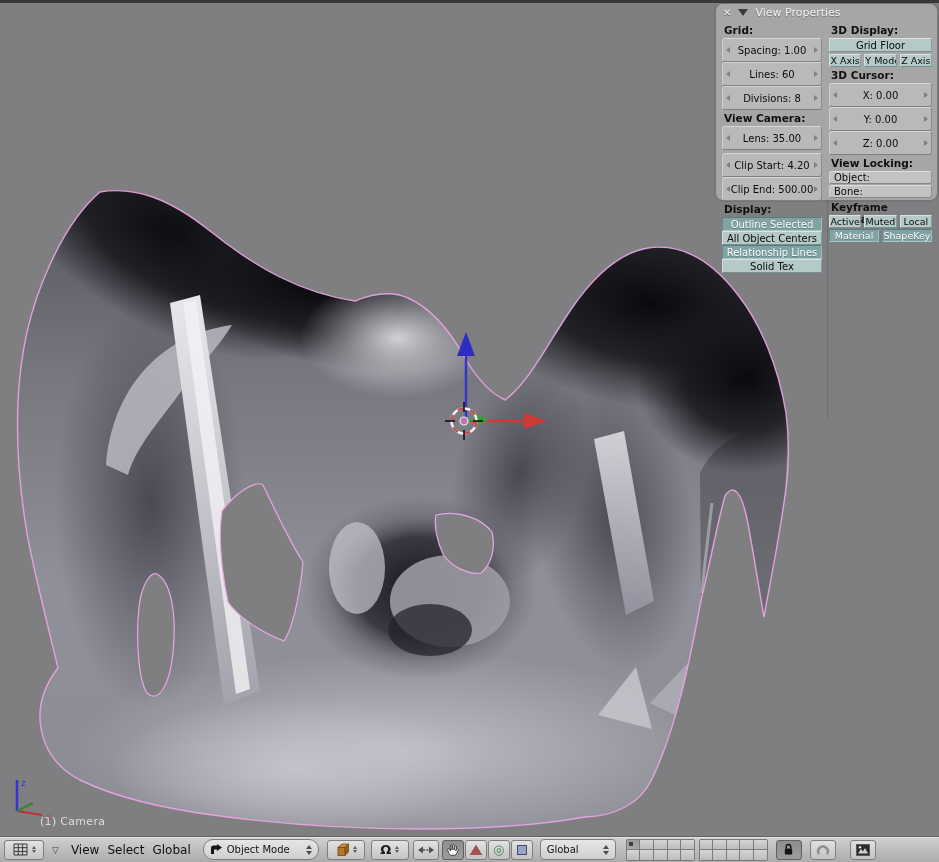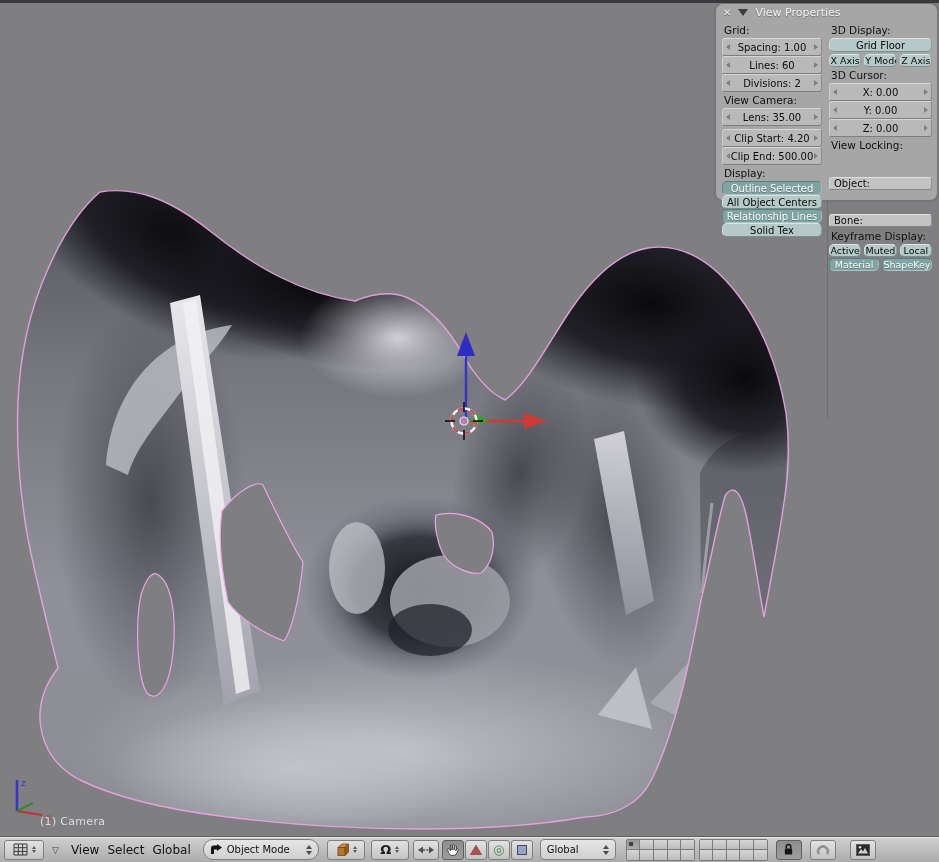--- a/index.html
+++ b/index.html
@@ -17,37 +17,37 @@
   .vp-panel{position:absolute;left:715px;top:0;width:223px;height:198px;
     background:rgba(168,168,168,.96);border:1px solid #76767a;border-radius:8px;
     box-sizing:border-box;box-shadow:0 0 0 1px rgba(0,0,0,.08);}
   .vp-head{height:15px;display:flex;align-items:center;gap:7px;padding:1px 0 0 7px;}
   .vp-close{font-size:10px;font-weight:bold;color:#f4f4f4;text-shadow:0 1px 1px #555;cursor:default;line-height:10px;}
   .vp-collapse{width:0;height:0;border-left:5px solid transparent;border-right:5px solid transparent;border-top:7px solid #3c3c3e;}
   .vp-title{font-size:11px;color:#f2f2f2;text-shadow:0 1px 1px #707070;}
   .vp-body{display:flex;gap:7px;padding:2px 5px 0 6px;}
   .vp-col{width:102px;}
   .vp-col.right{width:103px;}
-  .plabel{font-size:10.5px;color:#101010;padding:2px 0 2px 2px;height:12px;line-height:12px;}
-  .nf{height:18px;background:#b9b9b9;border-radius:3px;display:flex;align-items:center;
+  .plabel{font-size:10.5px;color:#101010;padding:2px 0 2px 2px;height:12px;line-height:12px;font-weight:bold;}
+  .nf{height:24px;background:#b9b9b9;border-radius:3px;display:flex;align-items:center;
     border-top:1px solid #d6d6d6;border-left:1px solid #cecece;border-bottom:1px solid #7e7e7e;border-right:1px solid #8c8c8c;
     box-sizing:border-box;margin-bottom:0;}
   .nf .val{flex:1;text-align:center;font-size:10px;color:#0b0b0b;line-height:11px;}
   .arrL{width:0;height:0;border-top:3px solid transparent;border-bottom:3px solid transparent;border-right:4px solid #5f5f63;margin-left:3px;opacity:.65;}
   .arrR{width:0;height:0;border-top:3px solid transparent;border-bottom:3px solid transparent;border-left:4px solid #5f5f63;margin-right:3px;opacity:.65;}
-  .tg{height:14px;background:#b5c9c8;border-radius:5px;text-align:center;font-size:10px;color:#0b0b0b;line-height:13px;
+  .tg{height:14px;background:#b5c9c8;border-radius:0;text-align:center;font-size:10px;color:#0b0b0b;line-height:13px;
     border-top:1px solid #d9e4e4;border-left:1px solid #cfdede;border-bottom:1px solid #77908f;border-right:1px solid #84a09f;
     box-sizing:border-box;overflow:hidden;white-space:nowrap;}
   .tg.on{background:#80a3a4;color:#fbfbfb;text-shadow:0 1px 0 #5e7f80;
     border-top-color:#5b7c7d;border-left-color:#62888a;border-bottom-color:#aac3c3;border-right-color:#a0bcbc;}
   .tgrow{display:flex;gap:3px;}
   .tgrow .tg{flex:1;height:13px;line-height:12px;font-size:9.5px;}
   .tf{height:13px;background:#c3c3c3;border-radius:3px;font-size:10px;color:#0d0d0d;line-height:12px;padding-left:4px;
     border-top:1px solid #dedede;border-left:1px solid #d4d4d4;border-bottom:1px solid #858585;border-right:1px solid #929292;
-    box-sizing:border-box;margin-bottom:1px;margin-top:24px;}
+    box-sizing:border-box;margin-bottom:1px;}
   .gap2{height:2px;} .gap3{height:3px;} .gap1{height:1px;}
 
   
   .hdr{position:absolute;left:0;bottom:0;width:939px;height:26px;
     background:linear-gradient(#d0d0d0,#acacac);border-top:1px solid #616163;
     box-shadow:inset 0 1px 0 #e4e4e4;display:flex;align-items:center;padding:0 4px;box-sizing:border-box;gap:0;}
   .hbtn{height:20px;background:linear-gradient(#e2e2e2,#c3c3c3);border:1px solid #7f7f7f;border-radius:3px;
     display:flex;align-items:center;justify-content:center;gap:2px;box-sizing:border-box;padding:0 3px;}
   .hbtn.pressed{background:linear-gradient(#8e8e8e,#9d9d9d);border-color:#5f5f5f;}
   .ud{display:flex;flex-direction:column;gap:2px;margin-left:3px;}
@@ -210,21 +210,21 @@
               <span class="val">Spacing: 1.00</span>
               <span class="arrR"></span>
             </div>
           <div class="nf">
               <span class="arrL"></span>
               <span class="val">Lines: 60</span>
               <span class="arrR"></span>
             </div>
           <div class="nf">
               <span class="arrL"></span>
-              <span class="val">Divisions: 2</span>
+              <span class="val">Divisions: 8</span>
               <span class="arrR"></span>
             </div>
           <div class="plabel">View Camera:</div>
           <div class="nf">
               <span class="arrL"></span>
               <span class="val">Lens: 35.00</span>
               <span class="arrR"></span>
             </div>
           <div class="gap3"></div>
           <div class="nf">

